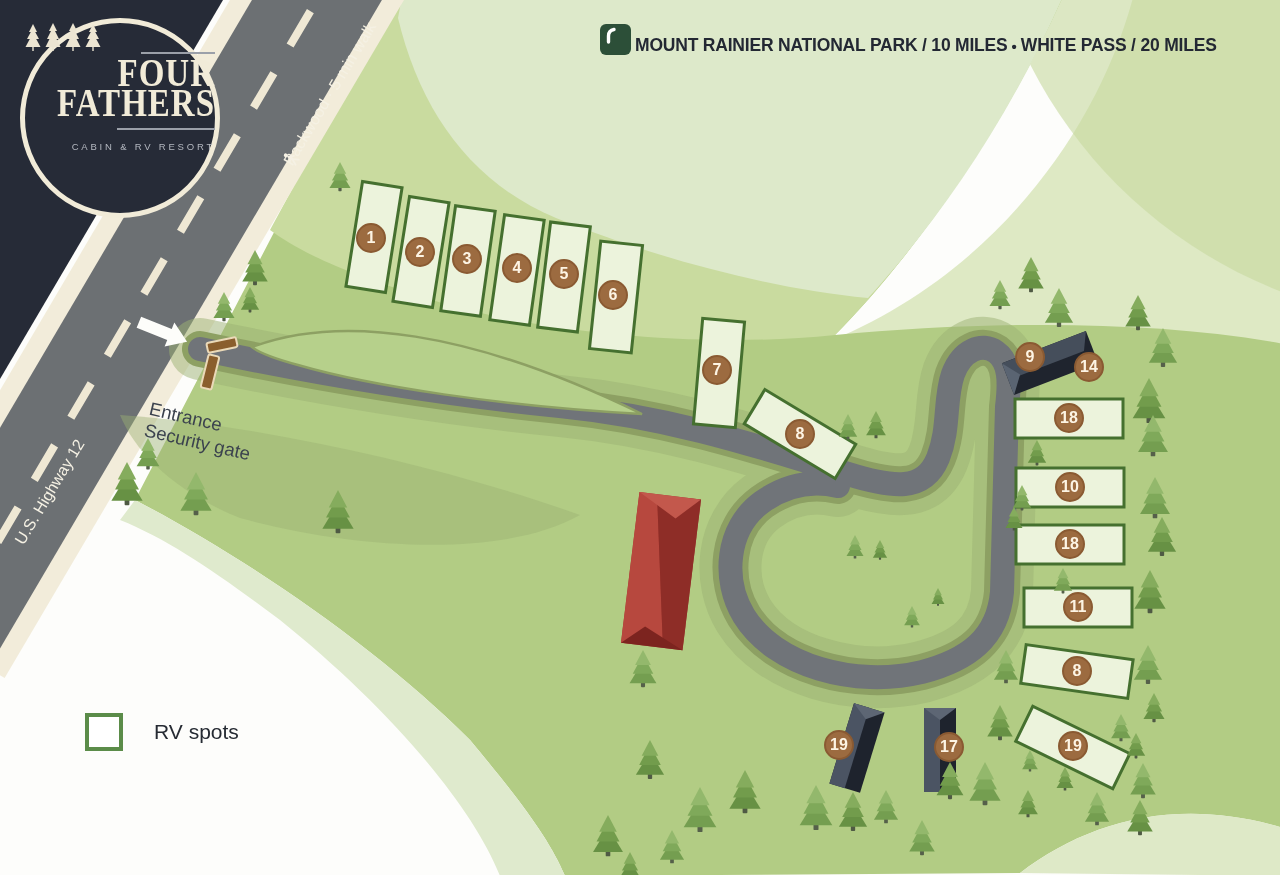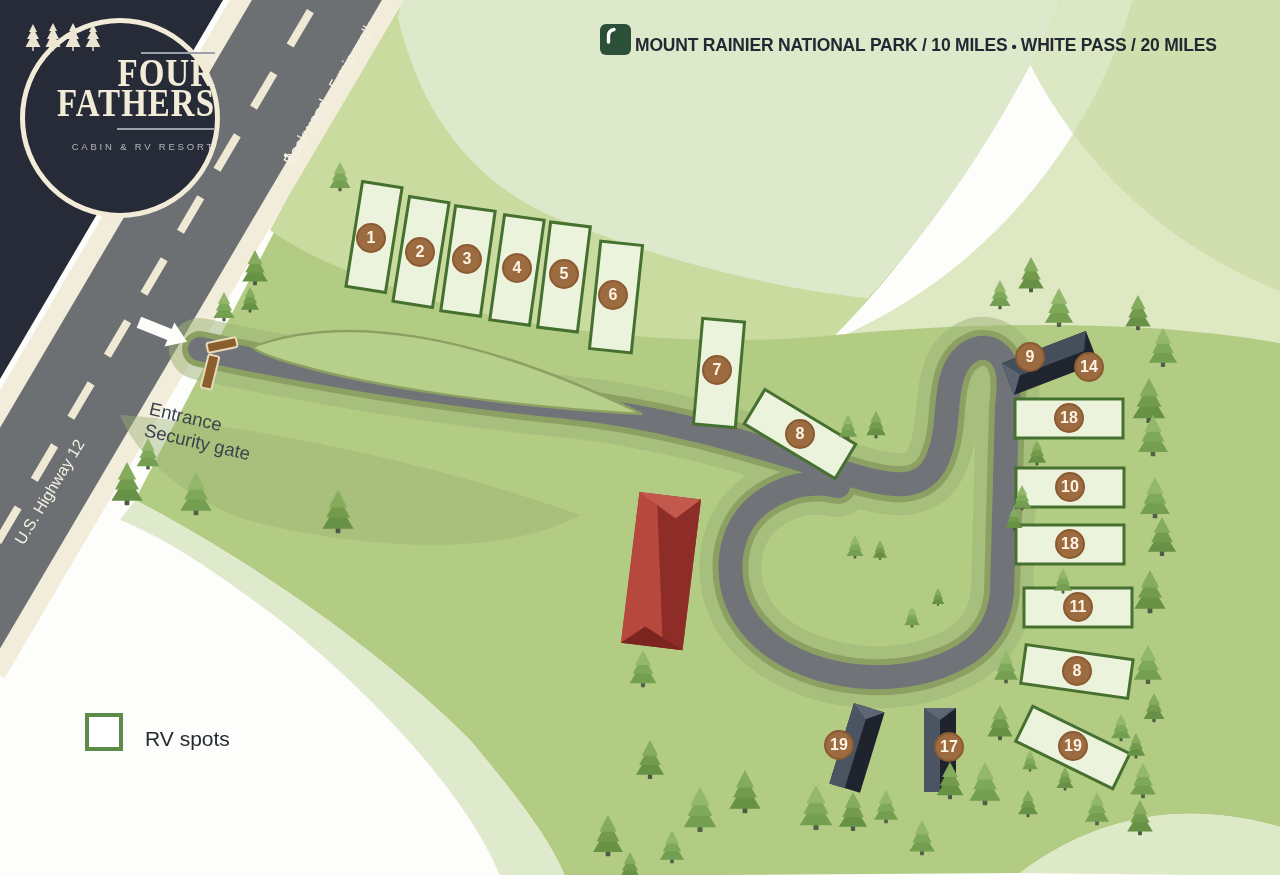--- a/index.html
+++ b/index.html
@@ -34,21 +34,21 @@
                   transform-origin:left top;color:#3b424e;font-size:18.5px;line-height:1.2;}
 
   
   .badge{position:absolute;width:30px;height:30px;border-radius:50%;
          background:#9c6b40;border:2px solid #8a5a32;box-sizing:border-box;
          color:#fdf4e4;display:flex;align-items:center;justify-content:center;
          font-weight:bold;font-size:16px;transform:translate(-50%,-50%);}
 
   
   .legend{position:absolute;left:85px;top:713px;}
-  .legend-row{display:flex;align-items:flex-end;gap:22px;margin-bottom:25px;}
+  .legend-row{display:flex;align-items:center;gap:31px;margin-bottom:25px;}
   .chip{width:38px;height:38px;box-sizing:border-box;}
   .chip-rv{background:#ffffff;border:4px solid #5b8c49;}
   .chip-cabin{background:linear-gradient(135deg,#474f5c 0 45%,#1e242e 45%);}
   .legend-label{font-size:21px;color:#262b33;}
 </style>
 </head>
 <body>
 
 <div id="stage">
 

